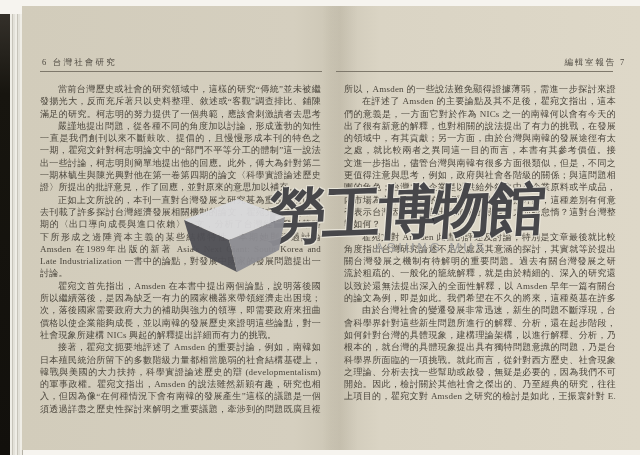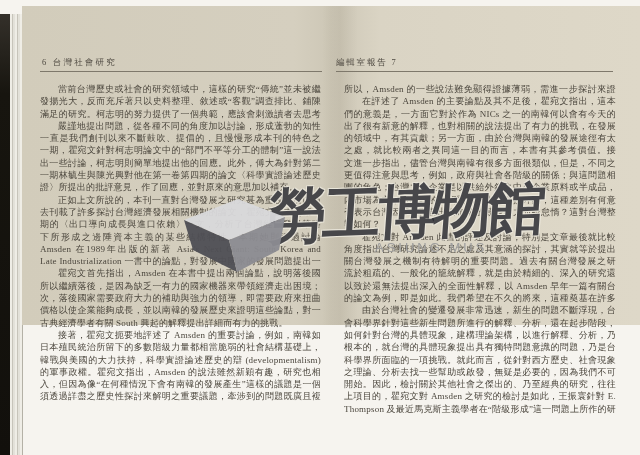--- a/index.html
+++ b/index.html
@@ -6,29 +6,29 @@
   body{width:640px;height:455px;position:relative;overflow:hidden;background:#f6f4ef;
        font-family:"Liberation Serif","DejaVu Serif",serif;}
   .stage{position:absolute;left:0;top:0;width:640px;height:455px;}
 
   
   .spine-strip{position:absolute;left:0;top:14px;width:10px;bottom:0;
        background:linear-gradient(180deg,#34302a 0%,#17150f 18%,#12100c 100%);}
   .edge-stack{position:absolute;left:10px;top:14px;width:12px;bottom:0;
        background:repeating-linear-gradient(90deg,#efede6 0 2px,#c7c4ba 2px 3px,#e3e1d9 3px 5px);
        border-right:1px solid #b4b1a6;}
-  .spread{position:absolute;left:22px;top:6px;width:618px;height:319px;
+  .spread{position:absolute;left:22px;top:6px;width:618px;height:444px;
        background:linear-gradient(90deg,#d2ccbb 0%,#d5cfbf 44%,#cdc7b6 50%,#dad4c4 58%,#ded8c8 100%);}
   .gutter-shade{position:absolute;left:300px;top:0;width:36px;height:100%;
        background:linear-gradient(90deg,rgba(0,0,0,0) 0%,rgba(70,60,40,.08) 50%,rgba(0,0,0,0) 100%);}
 
   
   .runhead{position:absolute;font-size:8.5px;letter-spacing:2.2px;color:#4e4941;white-space:nowrap;}
   .rh-left{left:20px;top:51px;}
-  .rh-right{left:314px;top:51px;width:276px;letter-spacing:1.8px;}
+  .rh-right{left:328px;top:51px;width:276px;text-align:right;letter-spacing:1.8px;}
   .rule{position:absolute;height:1px;background:#7e786b;}
   .rule-left{left:18px;top:65px;width:282px;}
   .rule-right{left:314px;top:65px;width:277px;}
 
   
   .col{position:absolute;width:281px;color:#4b463d;font-size:9px;line-height:12.3px;
        letter-spacing:.2px;}
   .col-left{left:18px;top:77px;}
   .col-right{left:322px;top:77px;width:272px;}
   .tl{height:12.3px;overflow:hidden;text-align:justify;text-align-last:justify;
@@ -69,25 +69,26 @@
           <div class="tl">一期，瞿宛文針對柯志明論文中的“部門不平等分工的體制”這一說法提</div>
           <div class="tl">出一些討論，柯志明則簡單地提出他的回應。此外，傅大為針對第二卷第</div>
           <div class="tl">一期林毓生與陳光興對他在第一卷第四期的論文〈科學實證論述歷史的辯</div>
           <div class="tl e">證〉所提出的批評意見，作了回應，並對原來的意思加以補充。</div>
           <div class="tl i">正如上文所說的，本刊一直對台灣發展之研究甚為重視，所以過</div>
           <div class="tl">去刊載了許多探討台灣經濟發展相關機制的論文，瞿宛文在本刊第一</div>
           <div class="tl">期的〈出口導向成長與進口依賴〉一文，分析了台灣經濟發展策略</div>
           <div class="tl">下所形成之邊陲資本主義的某些結構特性。本期她則透過討論</div>
           <div class="tl">Amsden 在1989年出版的新著 Asia's Next Giant: South Korea and</div>
           <div class="tl">Late Industrialization 一書中的論點，對發展中國家的發展問題提出一些</div>
+          <div class="tl e">討論。</div>
           <div class="tl i">瞿宛文首先指出，Amsden 在本書中提出兩個論點，說明落後國家之</div>
           <div class="tl">所以繼續落後，是因為缺乏一有力的國家機器來帶領經濟走出困境；其</div>
           <div class="tl">次，落後國家需要政府大力的補助與強力的領導，即需要政府來扭曲市場</div>
           <div class="tl">價格以使企業能夠成長，並以南韓的發展歷史來證明這些論點，對一些新</div>
-          <div class="tl e">古典經濟學者有關 South 興起的解釋提出詳細而有力的挑戰。</div>
+          <div class="tl e">社會現象所建構 NICs 興起的解釋提出詳細而有力的挑戰。</div>
           <div class="tl i">接著，瞿宛文扼要地評述了 Amsden 的重要討論，例如，南韓如何在</div>
           <div class="tl">日本殖民統治所留下的多數階級力量都相當脆弱的社會結構基礎上，經由</div>
           <div class="tl">韓戰與美國的大力扶持，科學實證論述歷史的辯 (developmentalism)</div>
           <div class="tl">的軍事政權。瞿宛文指出，Amsden 的說法雖然新穎有趣，研究也相當深</div>
           <div class="tl">入，但因為像“在何種情況下會有南韓的發展產生”這樣的議題是一個必</div>
           <div class="tl">須透過詳盡之歷史性探討來解明之重要議題，牽涉到的問題既廣且複雜，</div>
         </div>
     </div>
 
     <div>
@@ -113,21 +114,20 @@
           <div class="tl">以致於還無法提出深入的全面性解釋，以 Amsden 早年一篇有關台灣發展</div>
           <div class="tl">的論文為例，即是如此。我們希望在不久的將來，這種奠基在許多精細而</div>
           <div class="tl i">由於台灣社會的變遷發展非常迅速，新生的問題不斷浮現，台灣的社</div>
           <div class="tl">會科學界針對這些新生問題所進行的解釋、分析，還在起步階段，因此，</div>
           <div class="tl">如何針對台灣的具體現象，建構理論架構，以進行解釋、分析，乃至於更</div>
           <div class="tl">根本的，就台灣的具體現象提出具有獨特問題意識的問題，乃是台灣社會</div>
           <div class="tl">科學界所面臨的一項挑戰。就此而言，從針對西方歷史、社會現象所建構</div>
           <div class="tl">之理論、分析去找一些幫助或啟發，無疑是必要的，因為我們不可能從零</div>
           <div class="tl">開始。因此，檢討關於其他社會之傑出的、乃至經典的研究，往往有助於</div>
           <div class="tl">上項目的，瞿宛文對 Amsden 之研究的檢討是如此，王振寰針對 E. P.</div>
-          <div class="tl">Thompson 及最近馬克斯主義學者在“階級形成”這一問題上所作的研</div>
         </div>
     </div>
 
     <div class="wm-latin">ASIUNG MUS</div>
     <div class="wm-chars">勞工博物館</div>
     <svg class="wm-arrow" width="112" height="80" viewBox="0 0 112 80">
       <polygon points="4,24 58,3 105,21 49,44" fill="#d9d9db"></polygon>
       <polygon points="4,24 49,44 57,76 13,54" fill="#4f4f55"></polygon>
       <polygon points="49,44 105,21 99,54 57,76" fill="#8c8c92"></polygon>
     </svg>

